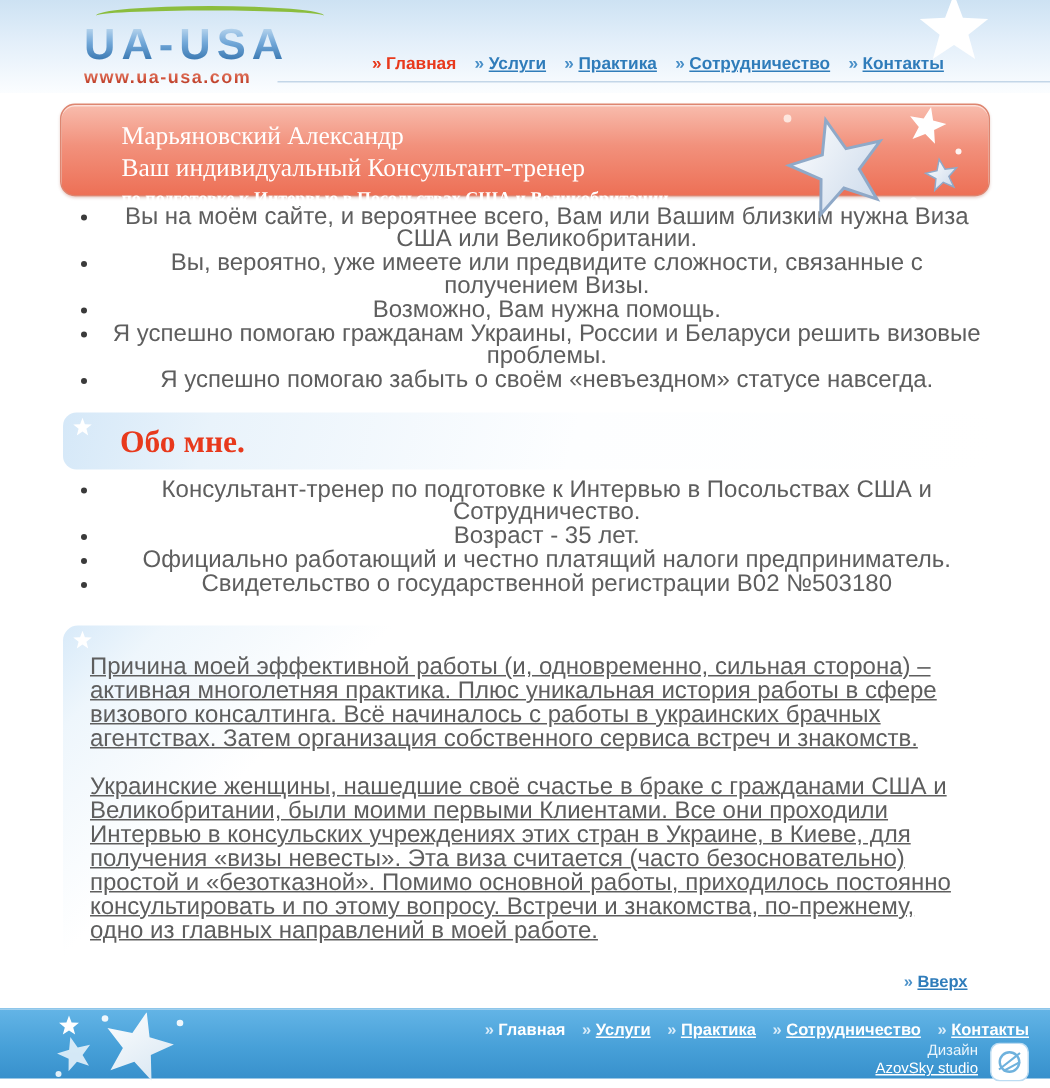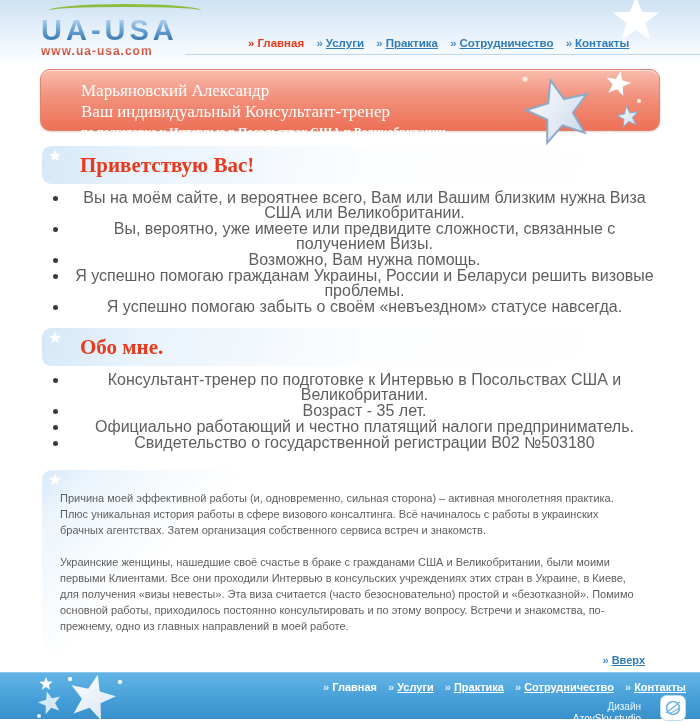--- a/index.html
+++ b/index.html
@@ -9,21 +9,21 @@
     background:#ffffff;
     position:relative;
     overflow:hidden;
   }
   
   .top-header {
     position:relative; height:62px;
     background:linear-gradient(180deg,#cde2f3 0%,#e3effa 45%,#fbfdff 100%);
   }
   .header-line { position:absolute; left:185px; right:0; top:54px; height:1px; background:#c3d6e8; }
-  .logo { position:absolute; left:41px; top:4px; cursor:pointer; }
+  .logo { position:absolute; left:56px; top:4px; cursor:pointer; }
   .logo-arc { width:152px; height:13px; border-top:3px solid #8bbd3e; border-radius:50%; margin-left:8px; }
   .logo-title {
     font-weight:bold; font-size:29px; line-height:26px; letter-spacing:4px;
     background:linear-gradient(180deg,#c3dcf1 0%,#71a7d8 45%,#2d6da8 100%);
     -webkit-background-clip:text; background-clip:text; color:transparent;
   }
   .logo-sub {
     font-weight:bold; font-size:12px; line-height:17px; letter-spacing:1px;
     background:linear-gradient(180deg,#f0a492 0%,#d2543c 55%,#9c2312 100%);
     -webkit-background-clip:text; background-clip:text; color:transparent;
@@ -59,39 +59,39 @@
   }
   ul.bullets { margin:6px 40px 0 57px; padding-left:12px; list-style:disc; }
   ul.bullets li { font-size:16px; line-height:15px; margin-bottom:1px; color:#5e5e5e;text-align:center; }
   ul.bullets li::marker { color:#3a3a3a; }
   
   .about-box {
     margin:20px 40px 0 42px; border-radius:10px; position:relative;
     background:linear-gradient(135deg,#d8eaf9 0%,#eef6fc 8%,#ffffff 26%);
     padding:20px 22px 2px 18px;
   }
-  .about-box p { font-size:11px; line-height:16px; color:#5e5e5e; margin-bottom:16px; }
+  .about-box p { font-size:16px; line-height:16px; color:#5e5e5e; margin-bottom:16px;text-decoration:underline; }
   
   .back-top { text-align:right; margin:2px 55px 0 4px; font-size:11px; font-weight:bold; }
   .back-top a { text-decoration:none; }
   .back-top .arrow { color:#4a90c8; margin-right:3px; }
   .back-top .lbl { color:#2f7cba; text-decoration:underline; }
   
   .footer {
     position:absolute; left:0; right:0; top:672px; height:47px;
     background:linear-gradient(180deg,#63b4e6 0%,#47a0d8 55%,#3890cc 100%);
     border-top:1px solid #8ec6ea;
   }
   .footer-stars { position:absolute; left:30px; top:2px; }
   .footer-nav { position:absolute; right:14px; top:8px; font-size:11px; font-weight:bold; white-space:nowrap; }
   .fnav-item { text-decoration:none; margin-left:8px; }
   .fnav-item .arrow { color:#d9ecfa; margin-right:3px; }
   .fnav-item .lbl { color:#ffffff; text-decoration:underline; }
   .fnav-item.active .lbl { text-decoration:none; }
-  .credit { position:absolute; right:14px; top:22px; display:flex; align-items:flex-end; gap:19px; }
+  .credit { position:absolute; right:14px; top:22px; display:flex; align-items:flex-start; gap:8px; }
   .credit-text { text-align:right; font-size:10px; line-height:12px; }
   .credit-label { color:#eaf5fc; }
   .credit-link { color:#ffffff; text-decoration:underline; }
 </style>
 </head>
 <body>
 
 <svg width="0" height="0" style="position:absolute">
   <defs>
     <polygon id="u-star" points="0,-1 0.247,-0.34 0.951,-0.309 0.4,0.131 0.588,0.809 0,0.42 -0.588,0.809 -0.4,0.131 -0.951,-0.309 -0.247,-0.34"></polygon>
@@ -139,46 +139,38 @@
       <use href="#u-star" transform="translate(113,14) rotate(12) scale(13)" fill="#ffffff"></use>
       <use href="#u-star" transform="translate(123,47) rotate(-10) scale(11)" fill="url(#stg)" stroke="#8fa9c8" stroke-width="0.09"></use>
       <circle cx="20" cy="9" r="2.6" fill="#fde6de"></circle>
       <circle cx="134" cy="31" r="2" fill="#ffffff" opacity="0.9"></circle>
       <circle cx="104" cy="64" r="2.4" fill="#ffffff" opacity="0.85"></circle>
     </svg>
   </div>
 </div>
 
 <main>
-  <div class="sec-box">
-    <span class="sec-star">
-      <svg width="16" height="15" viewBox="0 0 16 15">
-          <use href="#u-star" transform="translate(8,7) scale(6.5)" fill="#ffffff"></use>
-        </svg>
-    </span>
-    <h2 class="sec-title">Приветствую Вас!</h2>
-  </div>
   <ul class="bullets">
     <li>Вы на моём сайте, и вероятнее всего, Вам или Вашим близким нужна Виза США или Великобритании.</li>
     <li>Вы, вероятно, уже имеете или предвидите сложности, связанные с получением Визы.</li>
     <li>Возможно, Вам нужна помощь.</li>
     <li>Я успешно помогаю гражданам Украины, России и Беларуси решить визовые проблемы.</li>
     <li>Я успешно помогаю забыть о своём «невъездном» статусе навсегда.</li>
   </ul>
 
   <div class="sec-box second">
     <span class="sec-star">
       <svg width="16" height="15" viewBox="0 0 16 15">
           <use href="#u-star" transform="translate(8,7) scale(6.5)" fill="#ffffff"></use>
         </svg>
     </span>
     <h2 class="sec-title">Обо мне.</h2>
   </div>
   <ul class="bullets">
-    <li>Консультант-тренер по подготовке к Интервью в Посольствах США и Великобритании.</li>
+    <li>Консультант-тренер по подготовке к Интервью в Посольствах США и Сотрудничество.</li>
     <li>Возраст - 35 лет.</li>
     <li>Официально работающий и честно платящий налоги предприниматель.</li>
     <li>Свидетельство о государственной регистрации В02 №503180</li>
   </ul>
 
   <div class="about-box">
     <span class="sec-star">
       <svg width="16" height="15" viewBox="0 0 16 15">
           <use href="#u-star" transform="translate(8,7) scale(6.5)" fill="#ffffff"></use>
         </svg>

